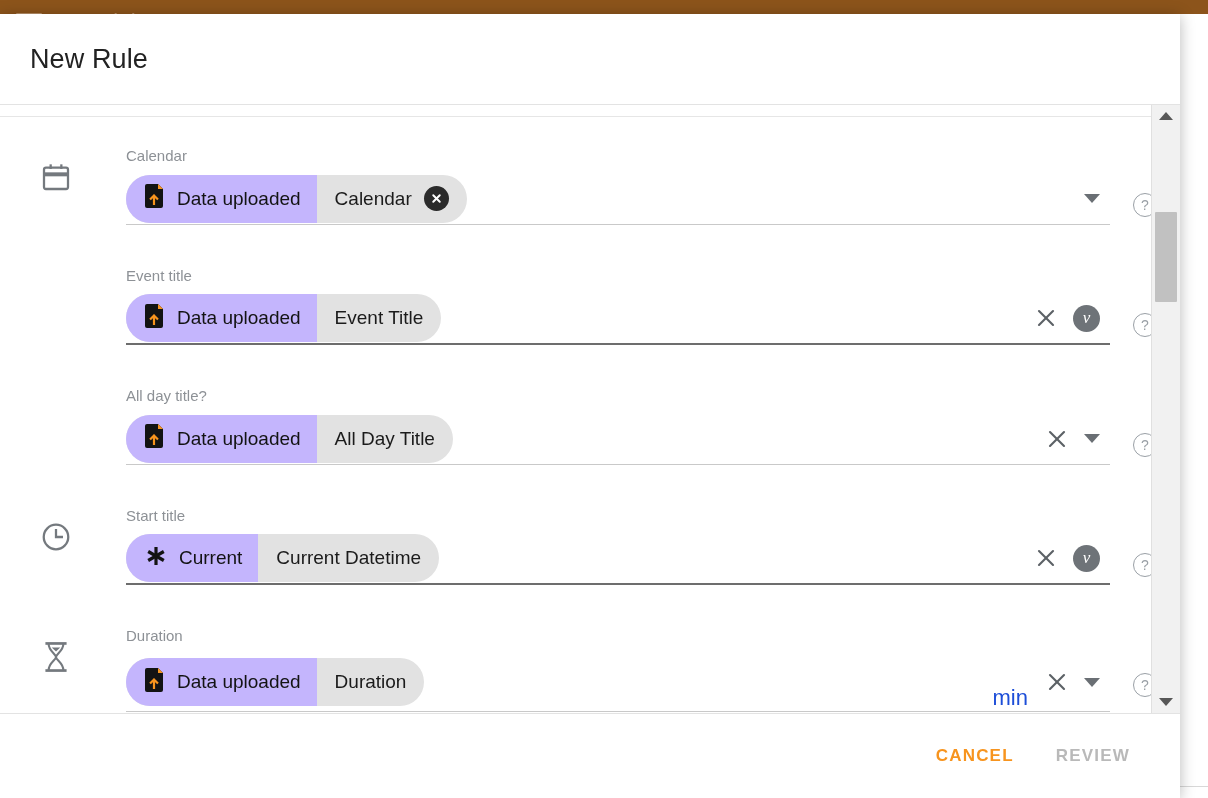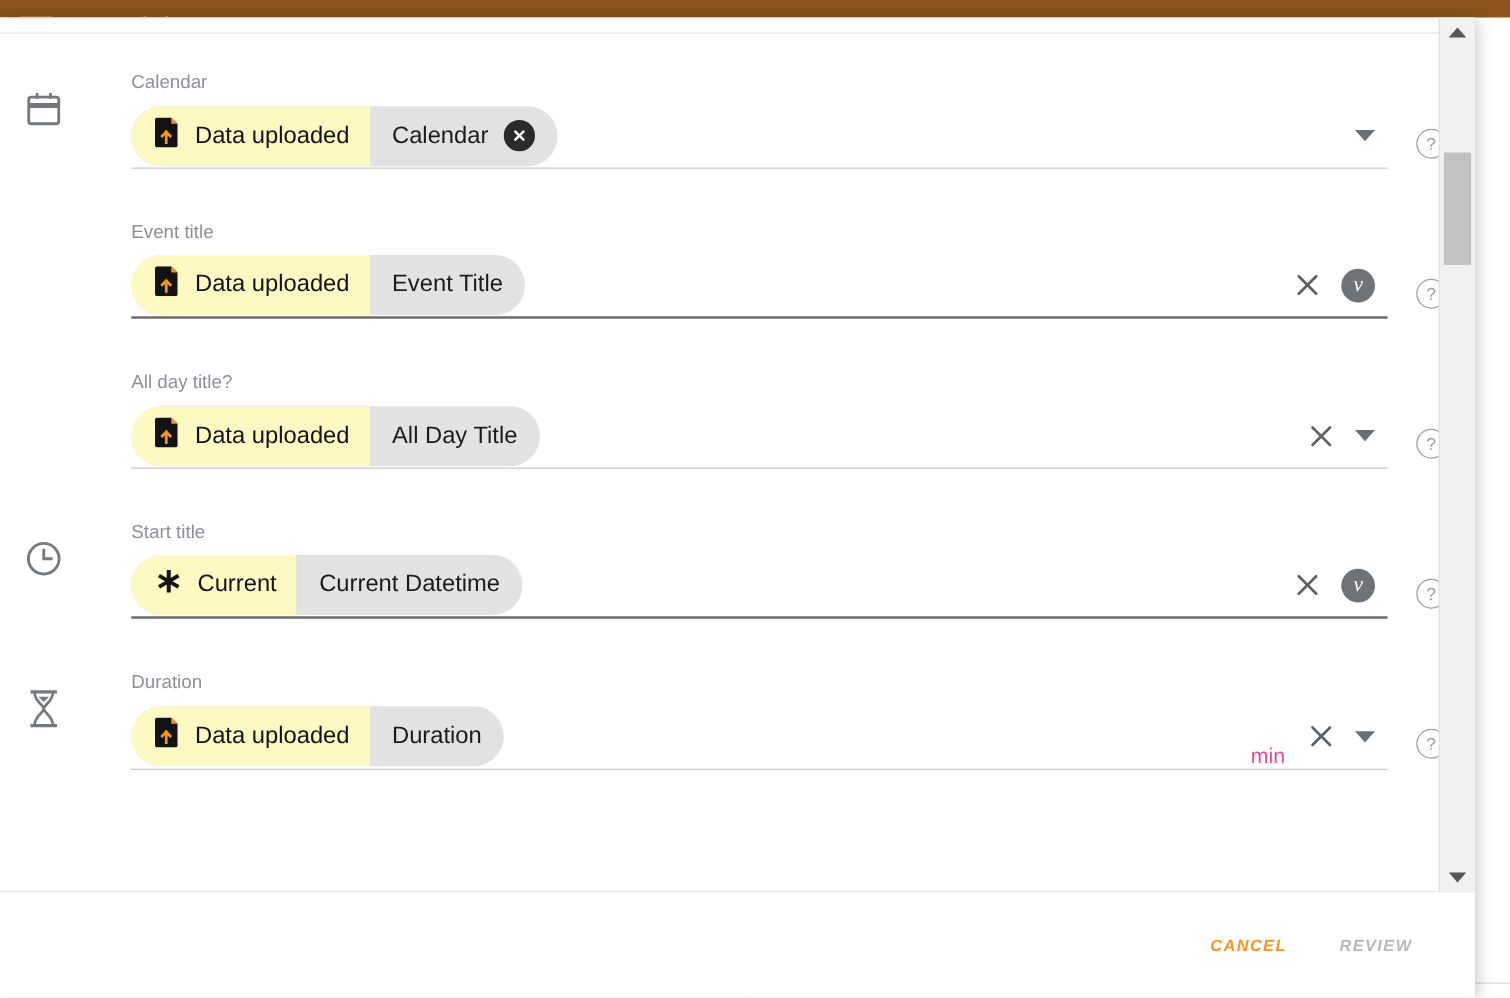--- a/index.html
+++ b/index.html
@@ -134,21 +134,21 @@
     position: absolute;
     left: 0; right: 0; bottom: 0;
     height: 1px;
     background: #e6e6e6;
   }
 
   
   .field-row {
     display: flex;
     align-items: flex-start;
-    padding: 0 0 0 15px;
+    padding: 0 0 0 36px;
     box-sizing: border-box;
     min-height: 120px;
     position: relative;
   }
   .row-lead-icon {
     width: 40px;
     flex: none;
     display: flex;
     align-items: center;
     justify-content: center;
@@ -187,22 +187,22 @@
     min-width: 0;
   }
   .field-trailing {
     display: flex;
     align-items: center;
     gap: 14px;
     flex: none;
     padding-left: 12px;
   }
   .suffix-text {
-    font-size: 17px;
-    color: #ec4899;
+    font-size: 22px;
+    color: #1d4ed8;
     margin-right: 2px;
     margin-top: 32px;
   }
 
   .row-help {
     width: 70px;
     flex: none;
     display: flex;
     align-items: flex-start;
     justify-content: center;
@@ -213,21 +213,21 @@
   .chip {
     display: inline-flex;
     align-items: stretch;
     border-radius: 24px;
     overflow: hidden;
     background: #e2e2e2;
     height: 48px;
     max-width: 100%;
   }
   .chip-src {
-    background: #fef9c3;
+    background: #c4b5fd;
     display: flex;
     align-items: center;
     gap: 11px;
     padding: 0 16px 0 18px;
     color: #131313;
     font-size: 19px;
     white-space: nowrap;
   }
   .chip-val {
     display: flex;
@@ -299,26 +299,25 @@
     justify-content: flex-end;
     gap: 10px;
     padding-right: 34px;
     box-sizing: border-box;
     background: #fff;
   }
   .footer-btn {
     background: none;
     border: none;
     font-family: inherit;
-    font-size: 13px;
+    font-size: 17px;
     letter-spacing: 1.2px;
     font-weight: 700;
     padding: 12px 16px;
     cursor: pointer;
-    font-style: italic;
   }
   .footer-btn.primary { color: #f7941e; }
   .footer-btn.disabled { color: #b9b9b9; cursor: default; }
 
   
   .scrollbar {
     width: 28px;
     flex: none;
     background: #f1f1f1;
     border-left: 1px solid #e0e0e0;
@@ -373,20 +372,23 @@
     </div>
   </div>
   <div class="app-body-line"></div>
   <div class="app-col-line" style="left:600px"></div>
   <div class="app-col-line" style="left:890px"></div>
   <div class="app-col-line" style="left:1090px"></div>
 </div>
 
 <div class="modal">
 
+  <div class="modal-header">
+    <div class="modal-title">New Rule</div>
+  </div>
   <div class="modal-divider"></div>
 
   <div class="modal-content-wrap">
     <div class="modal-content">
       <div class="content-inner">
 
         <div class="add-action-row">
 
           <span class="add-action-underline"></span>
         </div>

